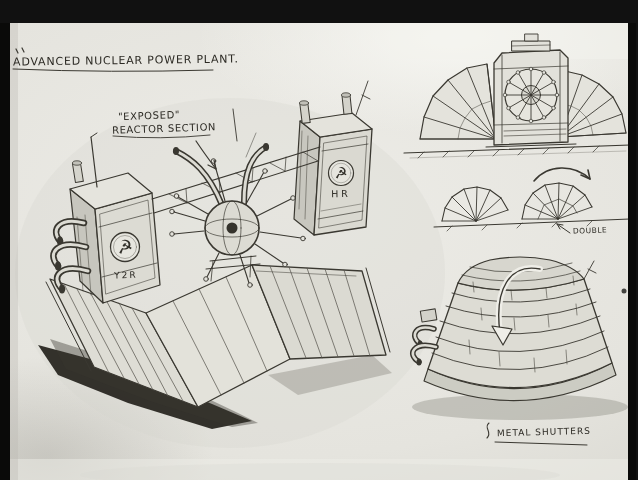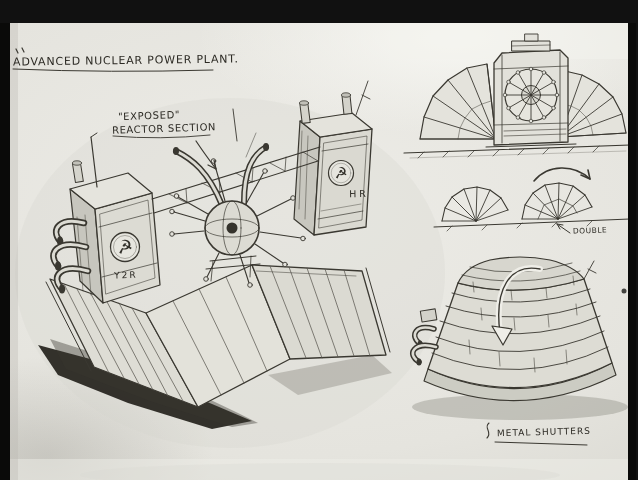--- a/index.html
+++ b/index.html
@@ -18,21 +18,21 @@
   }
   svg{position:absolute;left:0;top:0;}
   .label{
     position:absolute;color:#2c2a24;white-space:nowrap;
     font-family:"DejaVu Sans",sans-serif;
   }
   .title{left:13px;top:31px;font-size:11px;letter-spacing:.8px;transform:rotate(-.8deg);}
   .exposed1{left:118px;top:87px;font-size:10px;letter-spacing:.6px;transform:rotate(-2deg);}
   .exposed2{left:112px;top:100px;font-size:10px;letter-spacing:.6px;transform:rotate(-2deg);}
   .code-left{left:110px;top:247px;width:32px;text-align:center;font-size:9px;letter-spacing:2px;transform:rotate(-2deg);}
-  .code-right{left:344px;top:165px;width:30px;text-align:center;font-size:9.5px;letter-spacing:3px;transform:rotate(-1deg);}
+  .code-right{left:326px;top:165px;width:30px;text-align:center;font-size:9.5px;letter-spacing:3px;transform:rotate(-1deg);}
   .double{left:573px;top:203px;font-size:7.5px;letter-spacing:.5px;transform:rotate(-2deg);}
   .metal{left:497px;top:404px;font-size:9px;letter-spacing:1px;transform:rotate(-1.5deg);}
   .emblem{
     position:absolute;text-align:center;color:#33312b;
     font-family:"DejaVu Sans",sans-serif;
   }
   .emblem-left{left:111px;top:210px;width:28px;height:28px;line-height:28px;font-size:18px;transform:rotate(-10deg);}
   .emblem-right{left:329px;top:138px;width:24px;height:24px;line-height:24px;font-size:15px;transform:rotate(-6deg);}
 </style>
 </head>

